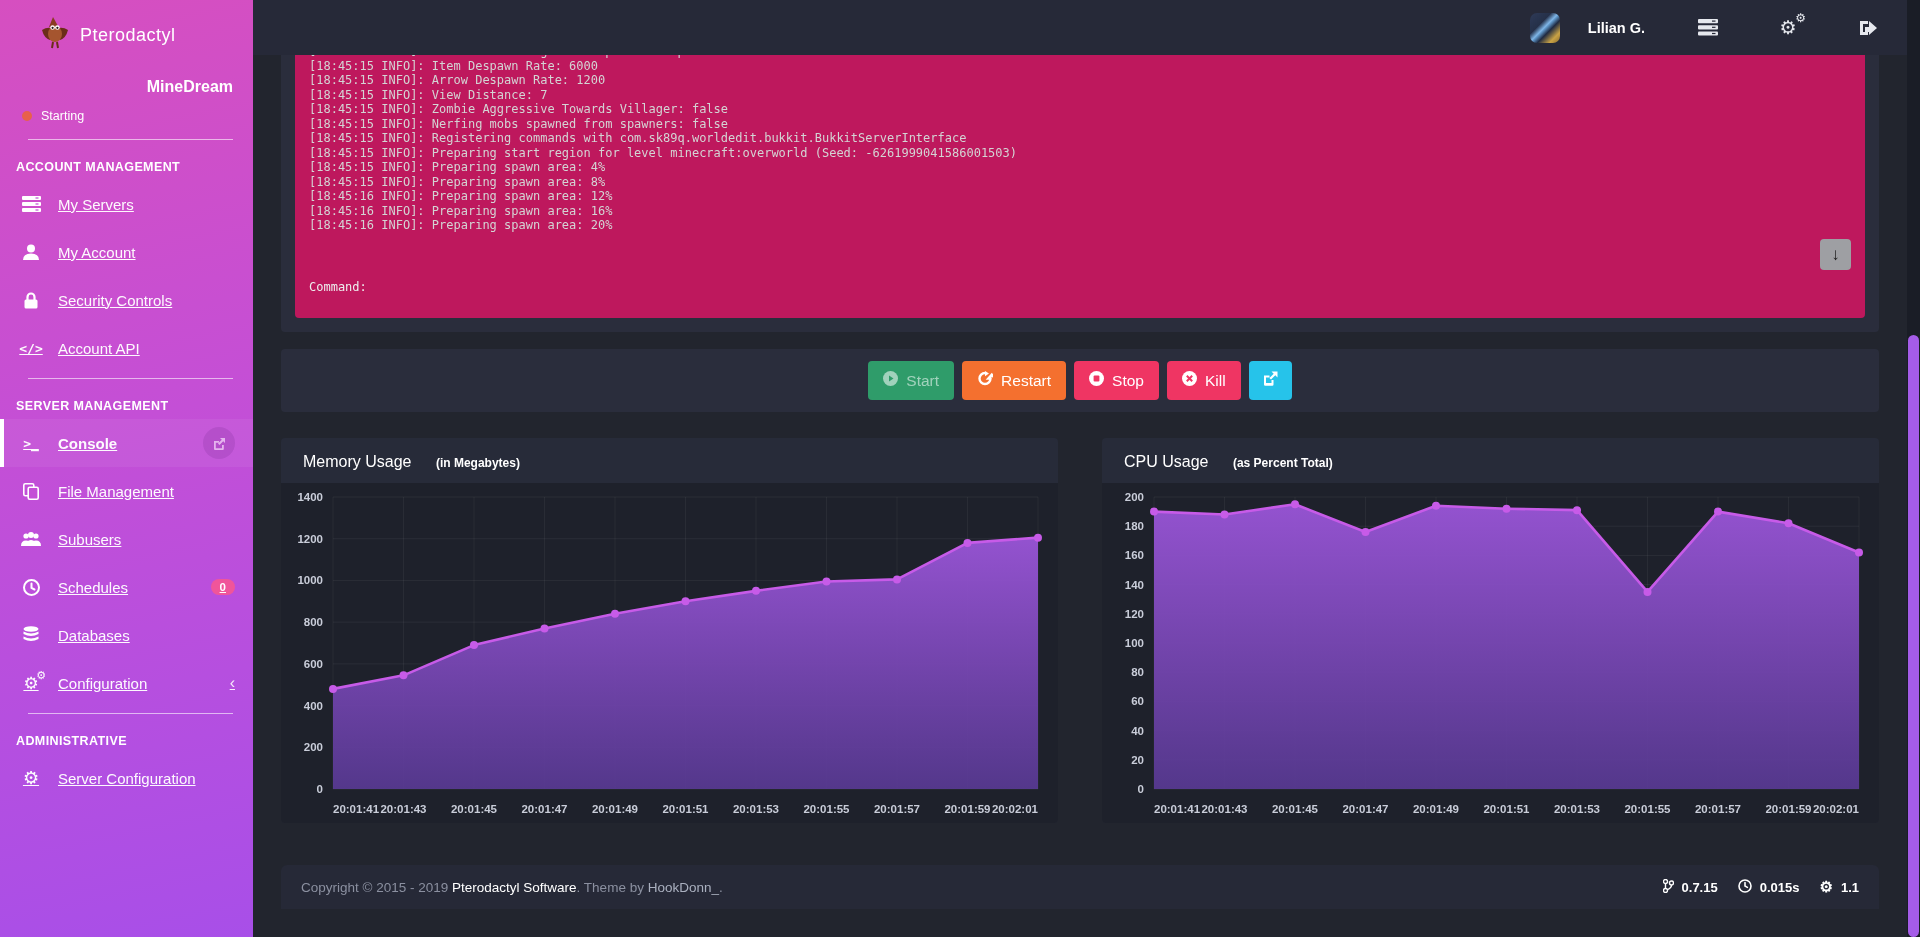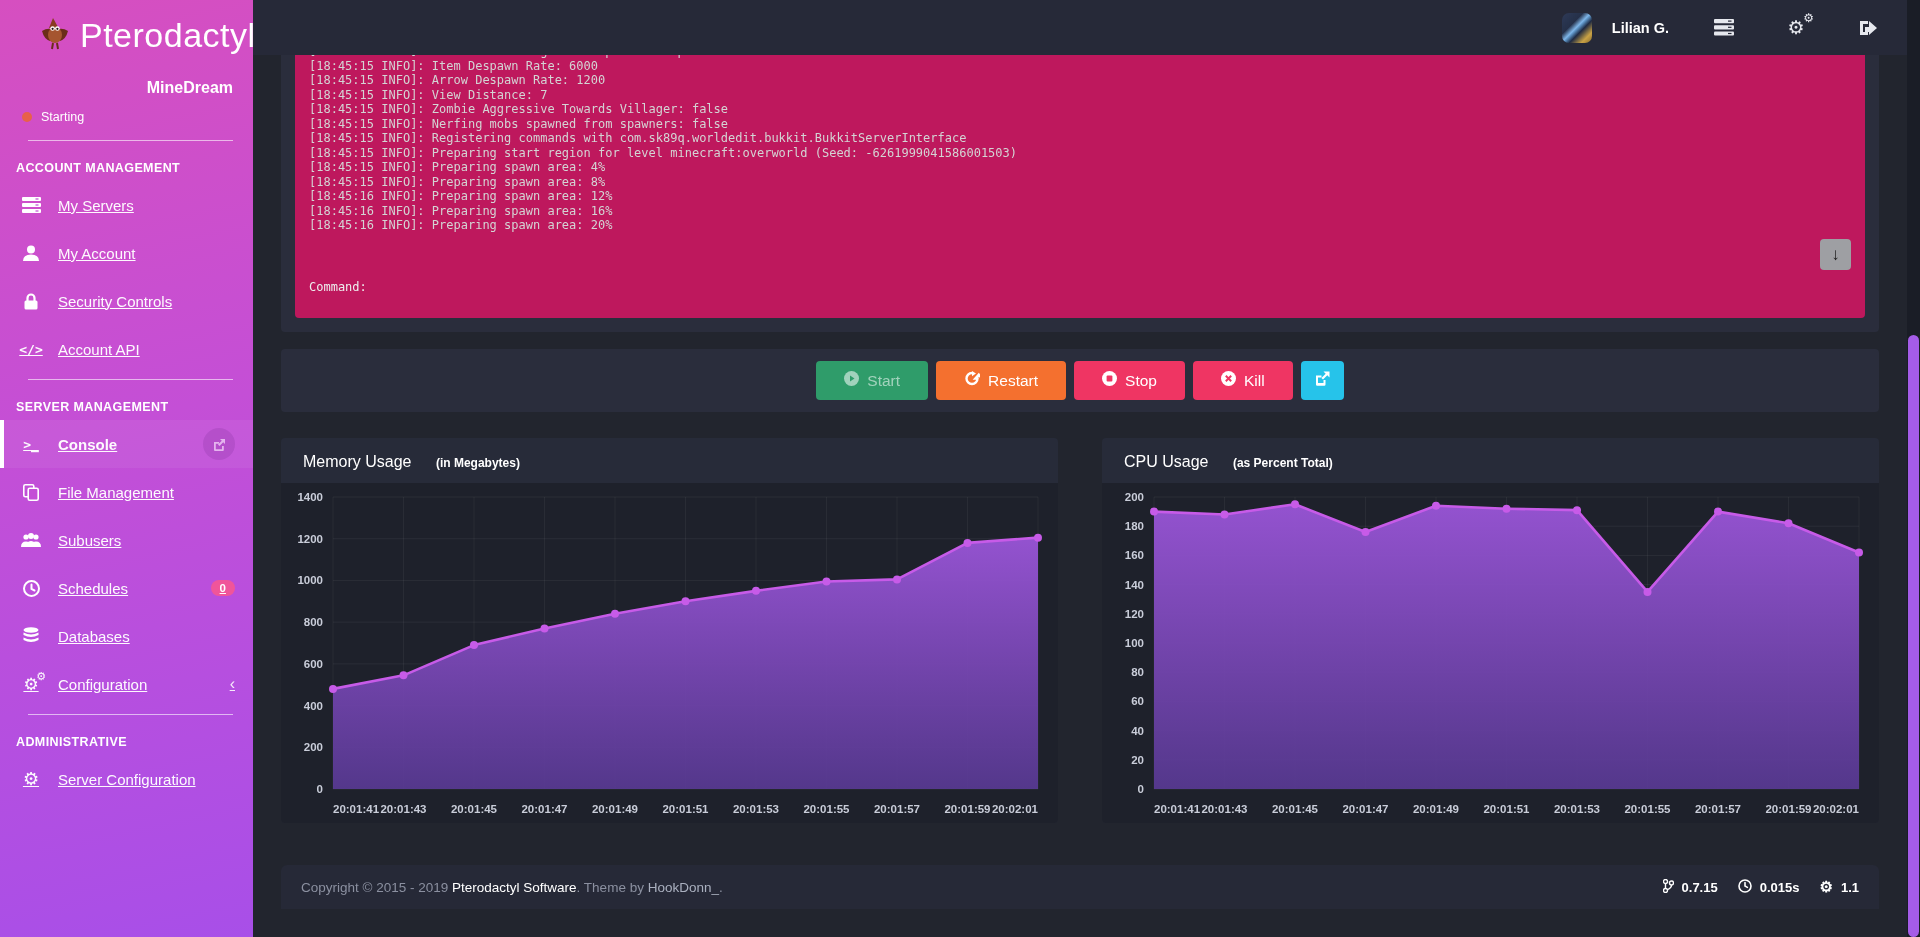--- a/index.html
+++ b/index.html
@@ -4,42 +4,42 @@
 <style>
   html,body{margin:0;padding:0;width:1920px;height:937px;overflow:hidden;
     background:#22252e;font-family:"Liberation Sans",sans-serif;}
   *{box-sizing:border-box;}
 
   
   .sidebar{position:fixed;left:0;top:0;width:253px;height:937px;
     background:linear-gradient(168deg,#d64fc0 0%,#c44fd6 45%,#a84fe8 100%);
     color:#fff;z-index:5;}
   .brand{display:flex;align-items:center;gap:10px;padding:16px 18px 6px 40px;}
-  .brand-title{font-size:34px;color:#fff;letter-spacing:.5px;}
+  .brand-title{font-size:18px;color:#fff;letter-spacing:.5px;}
   .server-name{padding:0 20px;margin-top:18px;font-size:16px;font-weight:bold;text-align:right;}
   .status-row{display:flex;align-items:center;gap:9px;padding:0 22px;margin-top:13px;}
   .status-dot{width:10px;height:10px;border-radius:50%;}
   .status-label{font-size:12.5px;}
   .sb-divider{border:none;border-top:1px solid rgba(255,255,255,.6);margin:16px 20px 0 28px;}
   .section-label{padding:20px 20px 6px 16px;font-size:12.5px;font-weight:bold;letter-spacing:.4px;}
   .nav-item{position:relative;display:flex;align-items:center;gap:16px;height:48px;
     padding:0 18px 0 20px;font-size:15px;cursor:pointer;color:rgba(255,255,255,.97);text-decoration:underline;}
   .nav-item .ic{width:22px;display:flex;justify-content:center;align-items:center;flex:none;}
   .nav-item.active{font-weight:bold;background:rgba(255,255,255,.06);
     border-left:4px solid #fff;padding-left:16px;}
   .ghost-link{margin-left:auto;width:32px;height:32px;border-radius:50%;
     background:rgba(80,20,110,.25);display:flex;align-items:center;justify-content:center;opacity:.55;}
   .badge-pill{margin-left:auto;background:#f0559a;color:#fff;font-size:11.5px;font-weight:bold;
     padding:2px 9px;border-radius:10px;}
   .chev{margin-left:auto;font-size:16px;opacity:.9;}
   .txt-ic{font-family:"DejaVu Sans Mono",monospace;font-weight:bold;font-size:13px;}
 
   
   .topbar{position:fixed;left:253px;right:13px;top:0;height:55px;background:#262938;
-    display:flex;align-items:center;justify-content:flex-end;gap:8px;padding-right:22px;z-index:4;}
+    display:flex;align-items:center;justify-content:flex-end;gap:16px;padding-right:22px;z-index:4;}
   .avatar{width:30px;height:30px;border-radius:7px;margin-right:12px;
     background:linear-gradient(135deg,#2e3a57 0%,#253049 35%,#7fb6e8 48%,#5a8fc0 52%,#1f2a42 62%,#c9a245 82%,#8a6c2c 100%);}
   .username{color:#fff;font-weight:bold;font-size:14.5px;margin-right:34px;}
   .top-icon{width:26px;margin-right:38px;display:flex;justify-content:center;cursor:pointer;color:#e6e8ee;}
   .top-icon:last-child{margin-right:4px;}
 
   
   .main{position:absolute;left:253px;top:0;right:13px;bottom:0;padding:0 28px;}
   .card{background:#2a2d3c;border-radius:4px;}
   .console-card{margin-top:8px;padding:14px;}
@@ -50,21 +50,21 @@
   .command-row{display:flex;align-items:center;height:40px;
     font-family:"DejaVu Sans Mono",monospace;font-size:12px;color:#eee;}
   .command-row input{flex:1;background:transparent;border:none;outline:none;color:#eee;
     font-family:"DejaVu Sans Mono",monospace;font-size:12px;margin-left:8px;}
   .scroll-down-btn{position:absolute;right:14px;bottom:48px;width:31px;height:31px;border-radius:4px;
     background:#9e9fa3;border:none;color:#1a1a1a;font-size:17px;font-weight:bold;cursor:pointer;
     display:flex;align-items:center;justify-content:center;}
 
   .buttons-card{margin-top:17px;padding:12px;display:flex;justify-content:center;gap:8px;}
   .btn{display:flex;align-items:center;gap:8px;border:none;border-radius:4px;height:39px;
-    padding:0 28px;font-size:15.5px;color:#fff;cursor:pointer;font-family:"Liberation Sans",sans-serif;}
+    padding:0 15px;font-size:15.5px;color:#fff;cursor:pointer;font-family:"Liberation Sans",sans-serif;}
   .btn svg{flex:none;}
   .btn-start{background:#2f9c6a;color:rgba(255,255,255,.55);cursor:default;}
   .btn-restart{background:#f4702f;}
   .btn-stop{background:#ef3563;}
   .btn-kill{background:#ef3563;}
   .btn-ext{background:#26c3ea;padding:0 14px;}
 
   .charts-row{display:flex;gap:44px;margin-top:26px;}
   .chart-card{flex:1;background:#272b39;border-radius:4px;overflow:hidden;}
   .chart-head{padding:15px 22px 12px 22px;color:#fff;}

